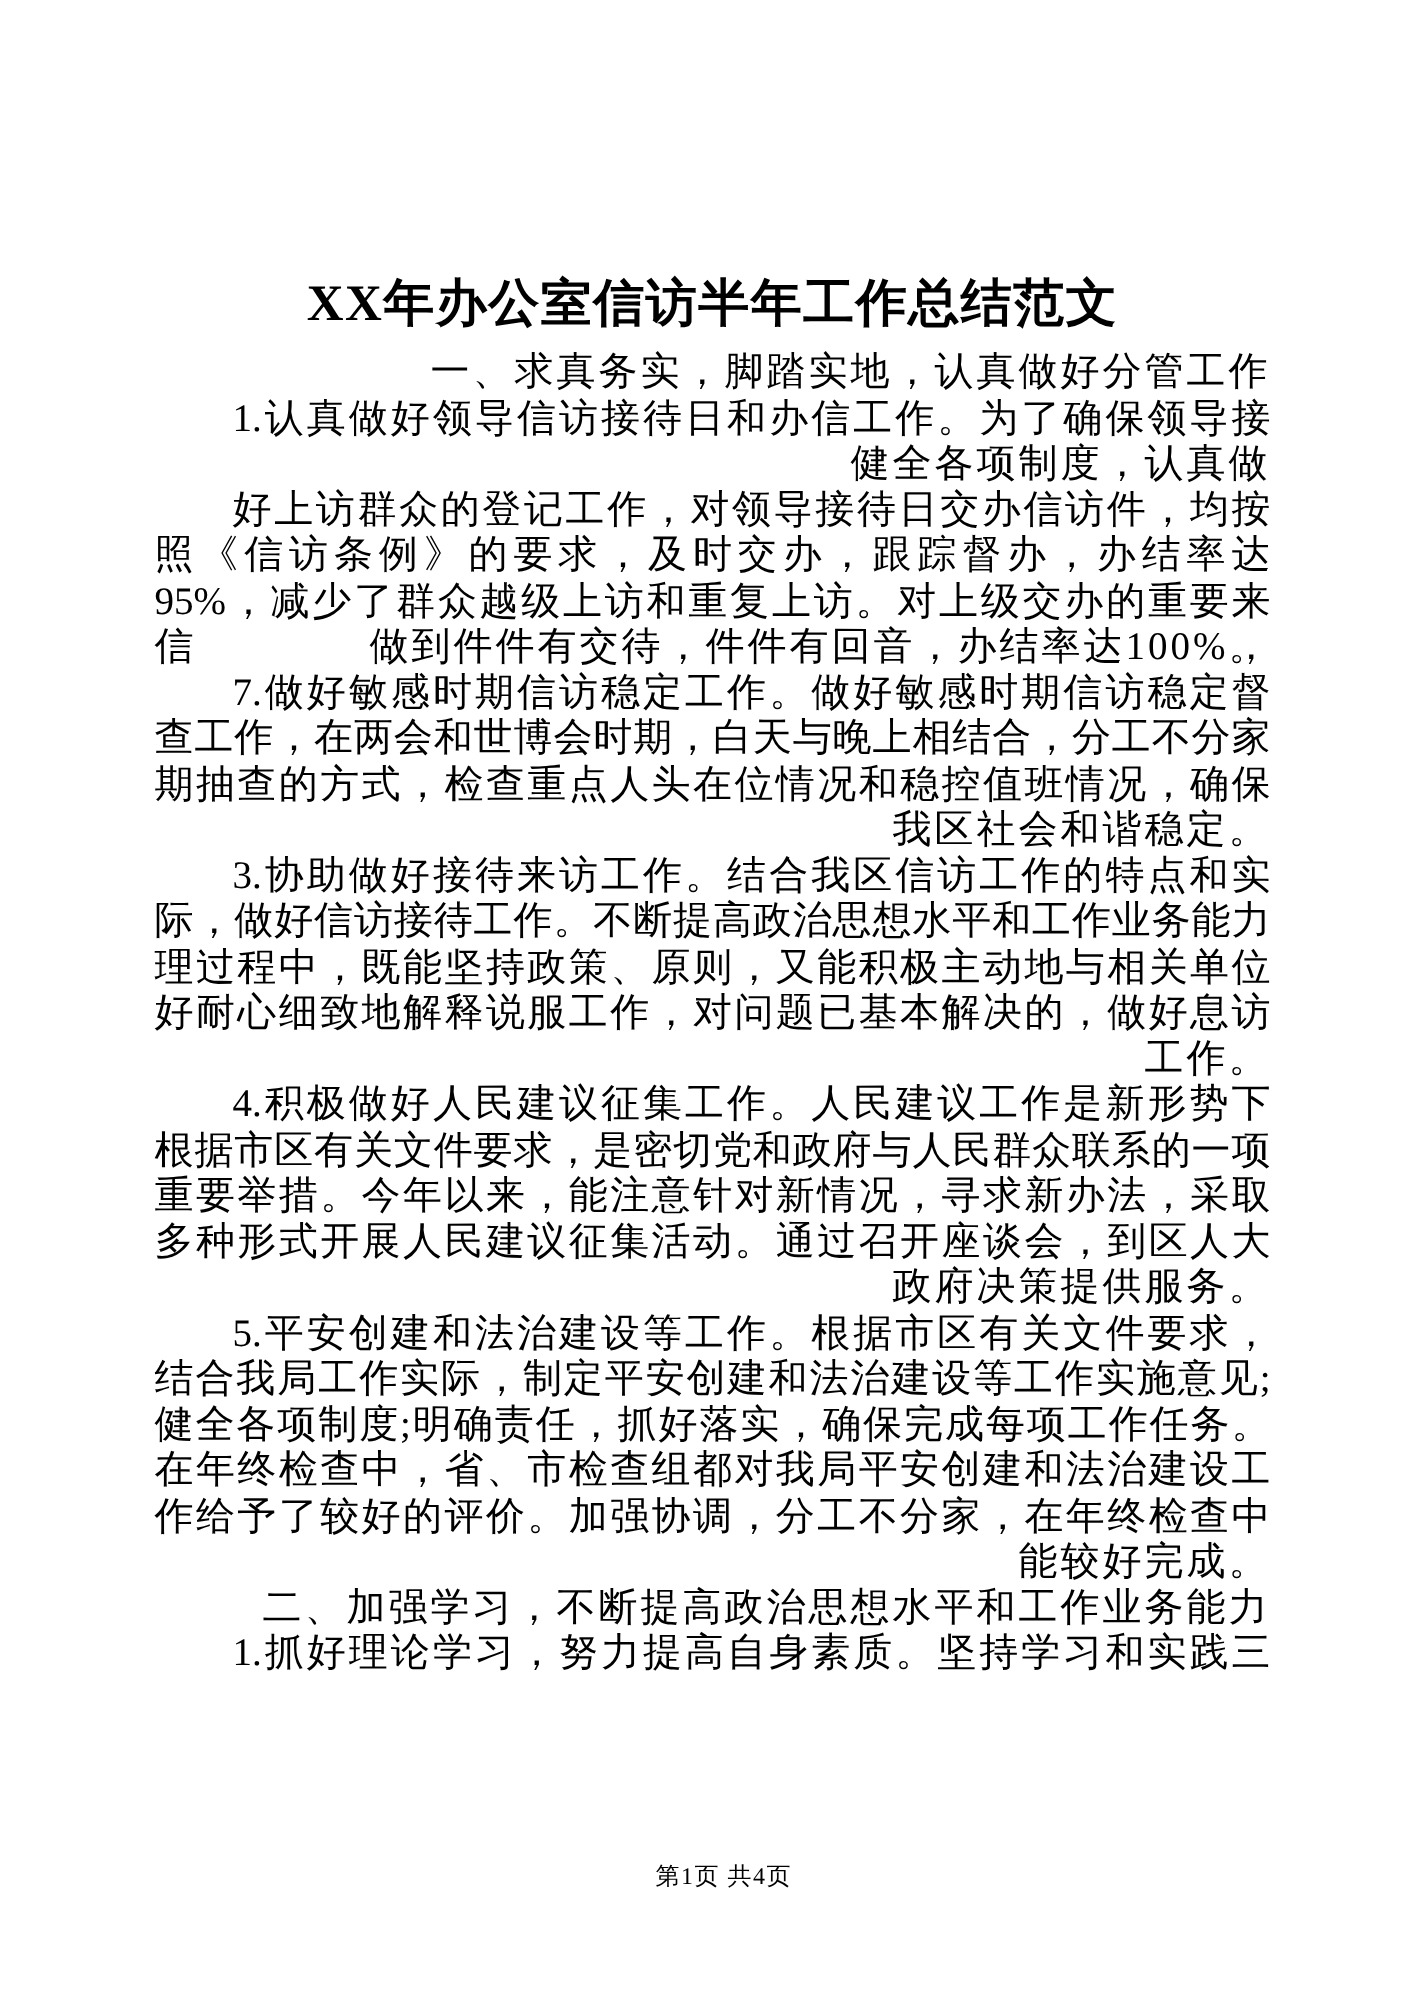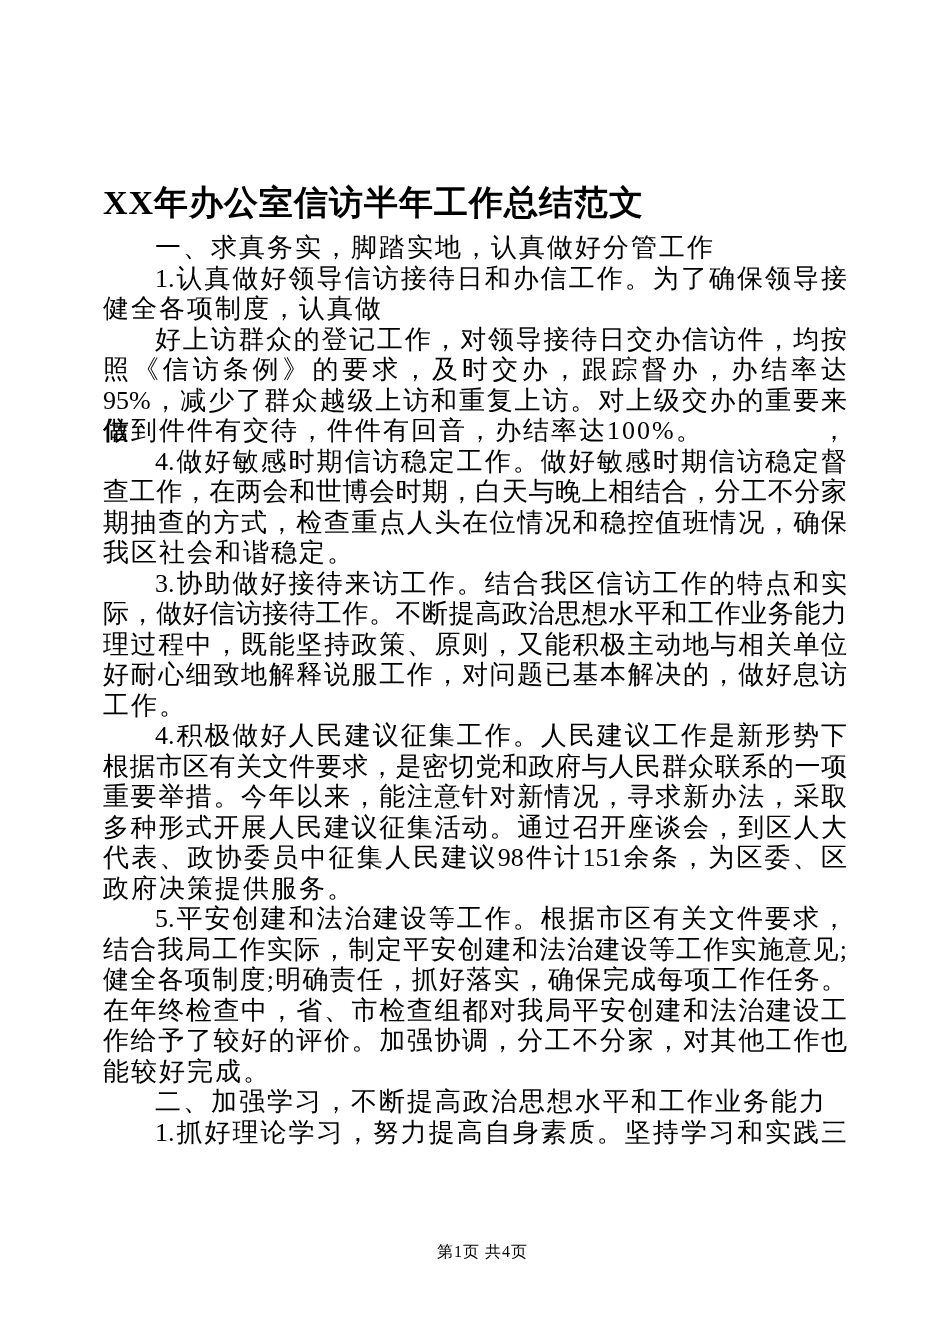--- a/index.html
+++ b/index.html
@@ -21,39 +21,40 @@
     width: 950px;
     height: 1344px;
     background: #ffffff;
   }
   .doc-title {
     position: absolute;
     top: 183px;
     left: 103px;
     width: 744px;
     margin: 0;
-    text-align: left;
+    text-align: center;
     font-size: 34px;
     line-height: 40px;
     font-weight: bold;
     letter-spacing: 1px;
     white-space: nowrap;
   }
   .doc-body {
     position: absolute;
     top: 233px;
     left: 103px;
     width: 744px;
   }
   .line {
     font-size: 26px;
     line-height: 30.5px;
     height: 30.5px;
     letter-spacing: 2px;
     white-space: nowrap;
+    text-align: right;
   }
   .line.fill {
     letter-spacing: 0;
     white-space: normal;
     text-align: justify;
     text-align-last: justify;
     -moz-text-align-last: justify;
   }
   .line.indent {
     text-indent: 52px;
@@ -75,40 +76,39 @@
   <h1 class="doc-title">XX年办公室信访半年工作总结范文</h1>
 
   <div class="doc-body" id="doc-body">
       <div class="line indent">一、求真务实，脚踏实地，认真做好分管工作</div>
       <div class="line indent fill">1.认真做好领导信访接待日和办信工作。为了确保领导接</div>
       <div class="line">健全各项制度，认真做</div>
       <div class="line indent fill">好上访群众的登记工作，对领导接待日交办信访件，均按</div>
       <div class="line fill">照《信访条例》的要求，及时交办，跟踪督办，办结率达</div>
       <div class="line fill">95%，减少了群众越级上访和重复上访。对上级交办的重要来信，</div>
       <div class="line">做到件件有交待，件件有回音，办结率达100%。</div>
-      <div class="line indent fill">4.做好敏感时期信访稳定工作。做好敏感时期信访稳定督</div>
+      <div class="line indent fill">7.做好敏感时期信访稳定工作。做好敏感时期信访稳定督</div>
       <div class="line fill">查工作，在两会和世博会时期，白天与晚上相结合，分工不分家</div>
       <div class="line fill">期抽查的方式，检查重点人头在位情况和稳控值班情况，确保</div>
       <div class="line">我区社会和谐稳定。</div>
       <div class="line indent fill">3.协助做好接待来访工作。结合我区信访工作的特点和实</div>
       <div class="line fill">际，做好信访接待工作。不断提高政治思想水平和工作业务能力</div>
       <div class="line fill">理过程中，既能坚持政策、原则，又能积极主动地与相关单位</div>
       <div class="line fill">好耐心细致地解释说服工作，对问题已基本解决的，做好息访</div>
       <div class="line">工作。</div>
       <div class="line indent fill">4.积极做好人民建议征集工作。人民建议工作是新形势下</div>
       <div class="line fill">根据市区有关文件要求，是密切党和政府与人民群众联系的一项</div>
       <div class="line fill">重要举措。今年以来，能注意针对新情况，寻求新办法，采取</div>
       <div class="line fill">多种形式开展人民建议征集活动。通过召开座谈会，到区人大</div>
-      <div class="line fill">代表、政协委员中征集人民建议98件计151余条，为区委、区</div>
       <div class="line">政府决策提供服务。</div>
       <div class="line indent fill">5.平安创建和法治建设等工作。根据市区有关文件要求，</div>
       <div class="line fill">结合我局工作实际，制定平安创建和法治建设等工作实施意见;</div>
       <div class="line fill">健全各项制度;明确责任，抓好落实，确保完成每项工作任务。</div>
       <div class="line fill">在年终检查中，省、市检查组都对我局平安创建和法治建设工</div>
-      <div class="line fill">作给予了较好的评价。加强协调，分工不分家，对其他工作也</div>
+      <div class="line fill">作给予了较好的评价。加强协调，分工不分家，在年终检查中</div>
       <div class="line">能较好完成。</div>
       <div class="line indent">二、加强学习，不断提高政治思想水平和工作业务能力</div>
       <div class="line indent fill">1.抓好理论学习，努力提高自身素质。坚持学习和实践三</div>
     </div>
 
   <div class="doc-footer">
     <span>第1页 共4页</span>
   </div>
 </div>
 

